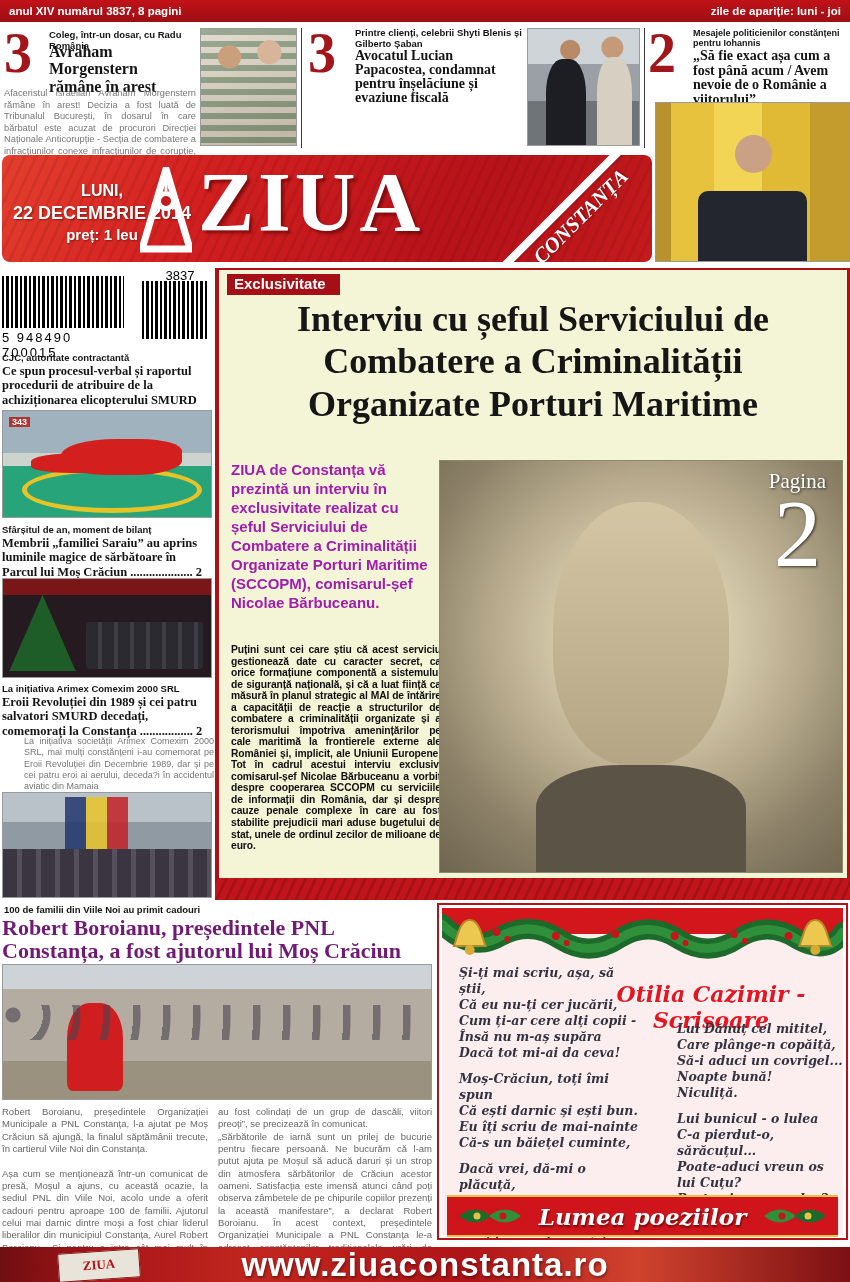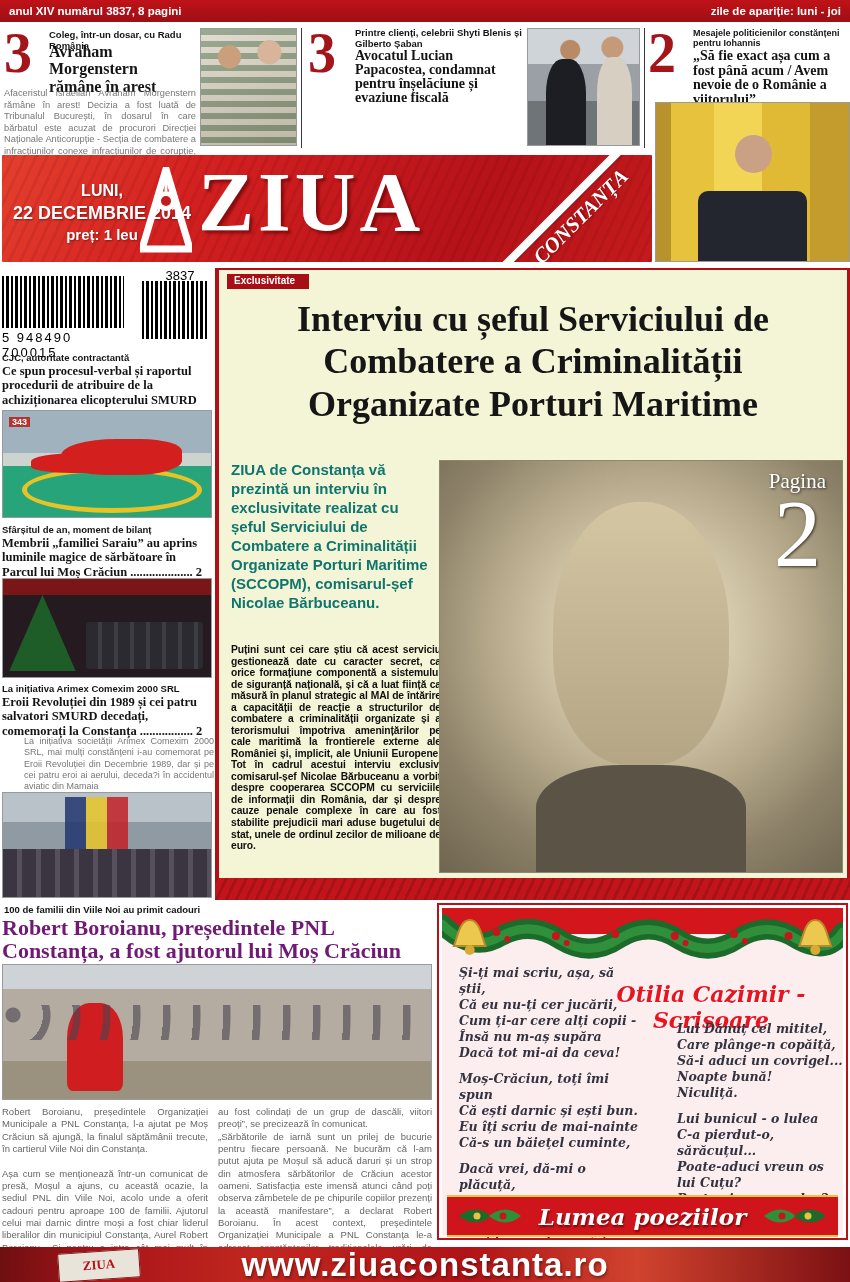--- a/index.html
+++ b/index.html
@@ -34,21 +34,21 @@
      background:#1d1d24;border-radius:40% 40% 0 0;}
   .photo-b::after{content:'';position:absolute;right:6%;top:24%;width:32%;height:76%;
      background:#d6cfc2;border-radius:40% 40% 0 0;}
   .photo-c{background:linear-gradient(90deg,#b8922c 0 8%,#e7c33d 8% 30%,#f2d554 30% 55%,#e0ba35 55% 80%,#c49c2e 80%);}
   .photo-c::before{content:'';position:absolute;left:41%;top:20%;width:19%;height:24%;
      background:#caa184;border-radius:50%;}
   .photo-c::after{content:'';position:absolute;left:22%;bottom:0;width:56%;height:44%;
      background:#23262e;border-radius:10px 10px 0 0;}
 
   
-  .masthead{left:2px;top:155px;width:650px;height:107px;border-radius:1px;overflow:hidden;
+  .masthead{left:2px;top:155px;width:650px;height:107px;border-radius:8px;overflow:hidden;
      background:
        repeating-linear-gradient(115deg, rgba(90,0,0,.10) 0 3px, transparent 3px 10px),
        linear-gradient(120deg,#e4402e 0%,#d32020 30%,#b5121a 72%,#c41b1c 100%);}
   .mh-date{position:absolute;left:10px;top:26px;width:180px;text-align:center;color:#fff;
      font-weight:bold;text-shadow:1px 1px 2px rgba(80,0,0,.55);line-height:1.3;}
   .mh-date .l1{font-size:16px;}.mh-date .l2{font-size:18px;}.mh-date .l3{font-size:15px;}
   .mh-title{position:absolute;left:196px;top:6px;font-family:"Liberation Serif",serif;font-weight:bold;
      font-size:84px;line-height:1;color:#fff;letter-spacing:4px;text-shadow:3px 3px 3px rgba(80,0,0,.55);}
   .edition-wrap{position:absolute;right:-14px;top:46px;width:190px;text-align:center;
      transform:rotate(-45deg);}
@@ -78,25 +78,25 @@
   .photo-wreath{background:linear-gradient(180deg,#b9c2c8 0 28%,#8f9aa2 28% 55%,#6b747c 55%);}
   .photo-wreath::before{content:'';position:absolute;left:30%;top:4%;width:30%;height:52%;
      background:linear-gradient(90deg,#21366e 0 33%,#e8c428 33% 66%,#c32026 66%);opacity:.85;}
   .photo-wreath::after{content:'';position:absolute;left:0;bottom:0;width:100%;height:46%;
      background:repeating-linear-gradient(90deg,#3a3540 0 14px,#55505c 14px 19px);}
 
   
   .mainbox{left:215px;top:268px;width:635px;height:610px;box-sizing:border-box;background:#f4f4d6;
      border-left:4px solid #ae1016;border-right:3px solid #ae1016;border-top:2px solid #ae1016;}
   .excl{position:absolute;left:8px;top:4px;background:#a60f16;color:#fff;font-weight:bold;
-     font-size:10px;padding:1px 14px 3px 7px;}
+     font-size:15px;padding:1px 14px 3px 7px;}
   .main-ttl{position:absolute;left:0;top:28px;width:100%;text-align:center;
      font-family:"Liberation Serif",serif;font-weight:bold;font-size:36px;line-height:1.18;color:#161616;}
   .main-intro{position:absolute;left:12px;top:190px;width:206px;font-weight:bold;font-size:15px;
-     line-height:1.27;color:#0f766e;}
+     line-height:1.27;color:#a21caf;}
   .main-body{position:absolute;left:12px;top:374px;width:210px;font-weight:bold;font-size:10.3px;
      line-height:1.12;color:#101010;text-align:justify;letter-spacing:-0.1px;}
   .photo-barbuceanu{position:absolute;left:220px;top:190px;width:404px;height:413px;
      border:1px solid #8a8a6a;box-sizing:border-box;overflow:hidden;
      background:radial-gradient(circle at 52% 42%, #d9cdb0 0 24%, #b9ac8e 48%, #8c8168 74%, #6e6550 100%);}
   .photo-barbuceanu::before{content:'';position:absolute;left:28%;top:10%;width:44%;height:64%;
      background:linear-gradient(#d4c5a3,#b4a585);border-radius:48% 48% 42% 42%;}
   .photo-barbuceanu::after{content:'';position:absolute;left:24%;bottom:0;width:52%;height:26%;
      background:#5a5346;border-radius:40% 40% 0 0;}
   .pagina{position:absolute;right:16px;top:8px;text-align:center;color:#fff;

